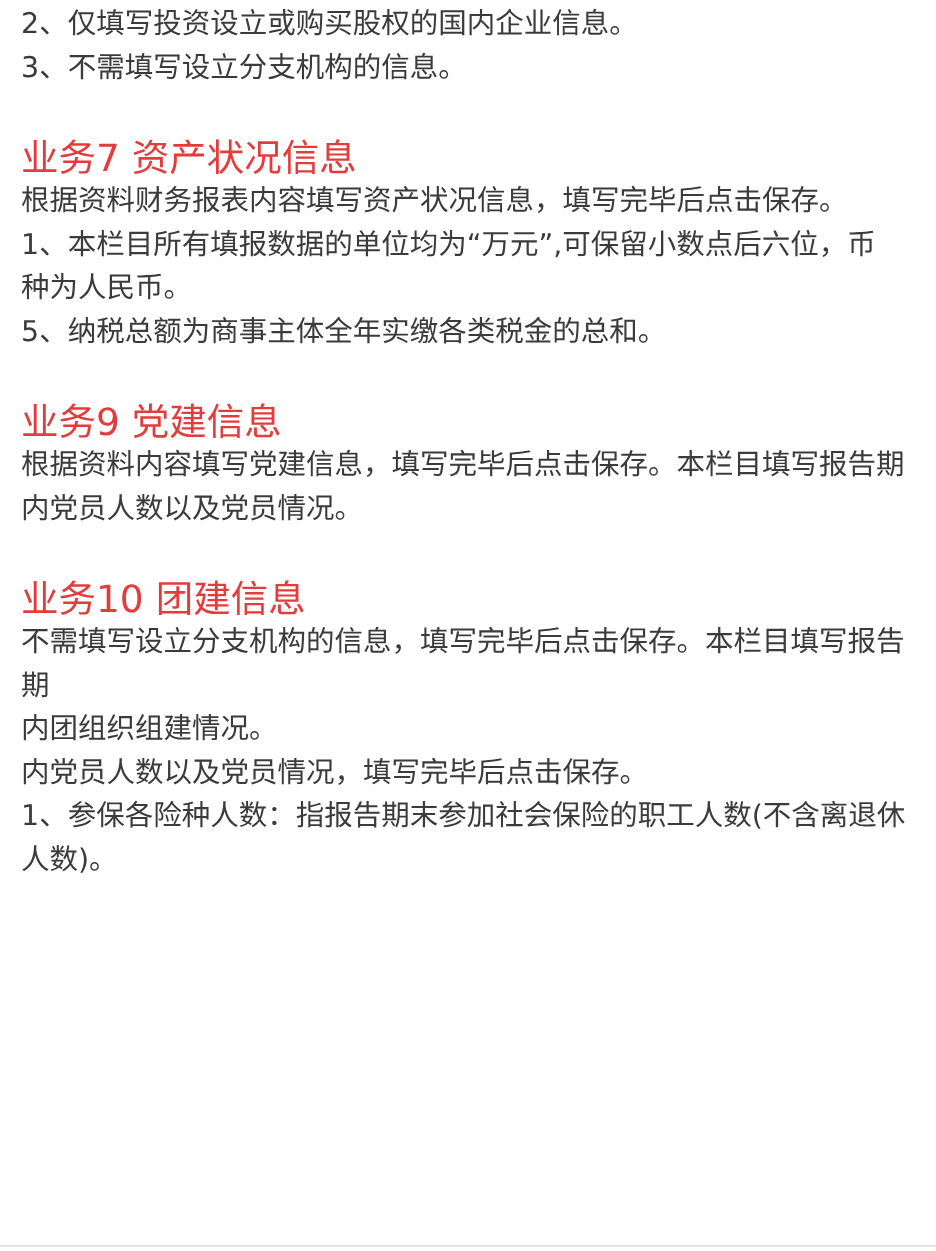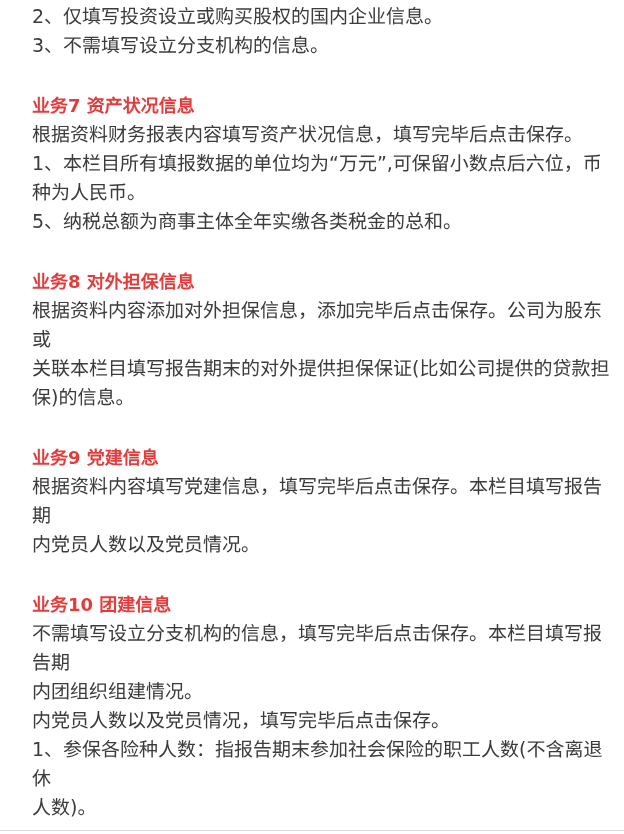--- a/index.html
+++ b/index.html
@@ -8,37 +8,37 @@
   }
   body {
     width: 624px;
     height: 834px;
     background: #ffffff;
     font-family: "DejaVu Sans", "Liberation Sans", sans-serif;
     position: relative;
     overflow: hidden;
   }
   .doc {
-    padding: 2px 5px 0 32px;
+    padding: 2px 5px 0 14px;
     box-sizing: border-box;
     width: 624px;
   }
   .para {
     margin: 0;
     font-size: 19px;
     line-height: 29px;
     font-weight: 400;
     color: #3b3b3b;
     white-space: pre-line;
   }
   .heading {
     margin: 31px 0 0 0;
-    font-size: 18px;
+    font-size: 25px;
     line-height: 29px;
-    font-weight: 700;
+    font-weight: 400;
     color: #e23d3c;
   }
   .bottom-rule {
     position: absolute;
     left: 0;
     bottom: 3px;
     width: 624px;
     height: 0;
     border-top: 1px solid #dcdcdc;
   }
@@ -52,26 +52,20 @@
   <p class="para">3、不需填写设立分支机构的信息。</p>
 
   <section>
     <h2 class="heading">业务7 资产状况信息</h2>
     <p class="para">根据资料财务报表内容填写资产状况信息，填写完毕后点击保存。</p>
     <p class="para">1、本栏目所有填报数据的单位均为“万元”,可保留小数点后六位，币
 种为人民币。</p>
     <p class="para">5、纳税总额为商事主体全年实缴各类税金的总和。</p>
   </section>
 
-  <section>
-    <h2 class="heading">业务8 对外担保信息</h2>
-    <p class="para">根据资料内容添加对外担保信息，添加完毕后点击保存。公司为股东或
-关联本栏目填写报告期末的对外提供担保保证(比如公司提供的贷款担
-保)的信息。</p>
-  </section>
 
   <section>
     <h2 class="heading">业务9 党建信息</h2>
     <p class="para">根据资料内容填写党建信息，填写完毕后点击保存。本栏目填写报告期
 内党员人数以及党员情况。</p>
   </section>
 
   <section>
     <h2 class="heading">业务10 团建信息</h2>
     <p class="para">不需填写设立分支机构的信息，填写完毕后点击保存。本栏目填写报告期

